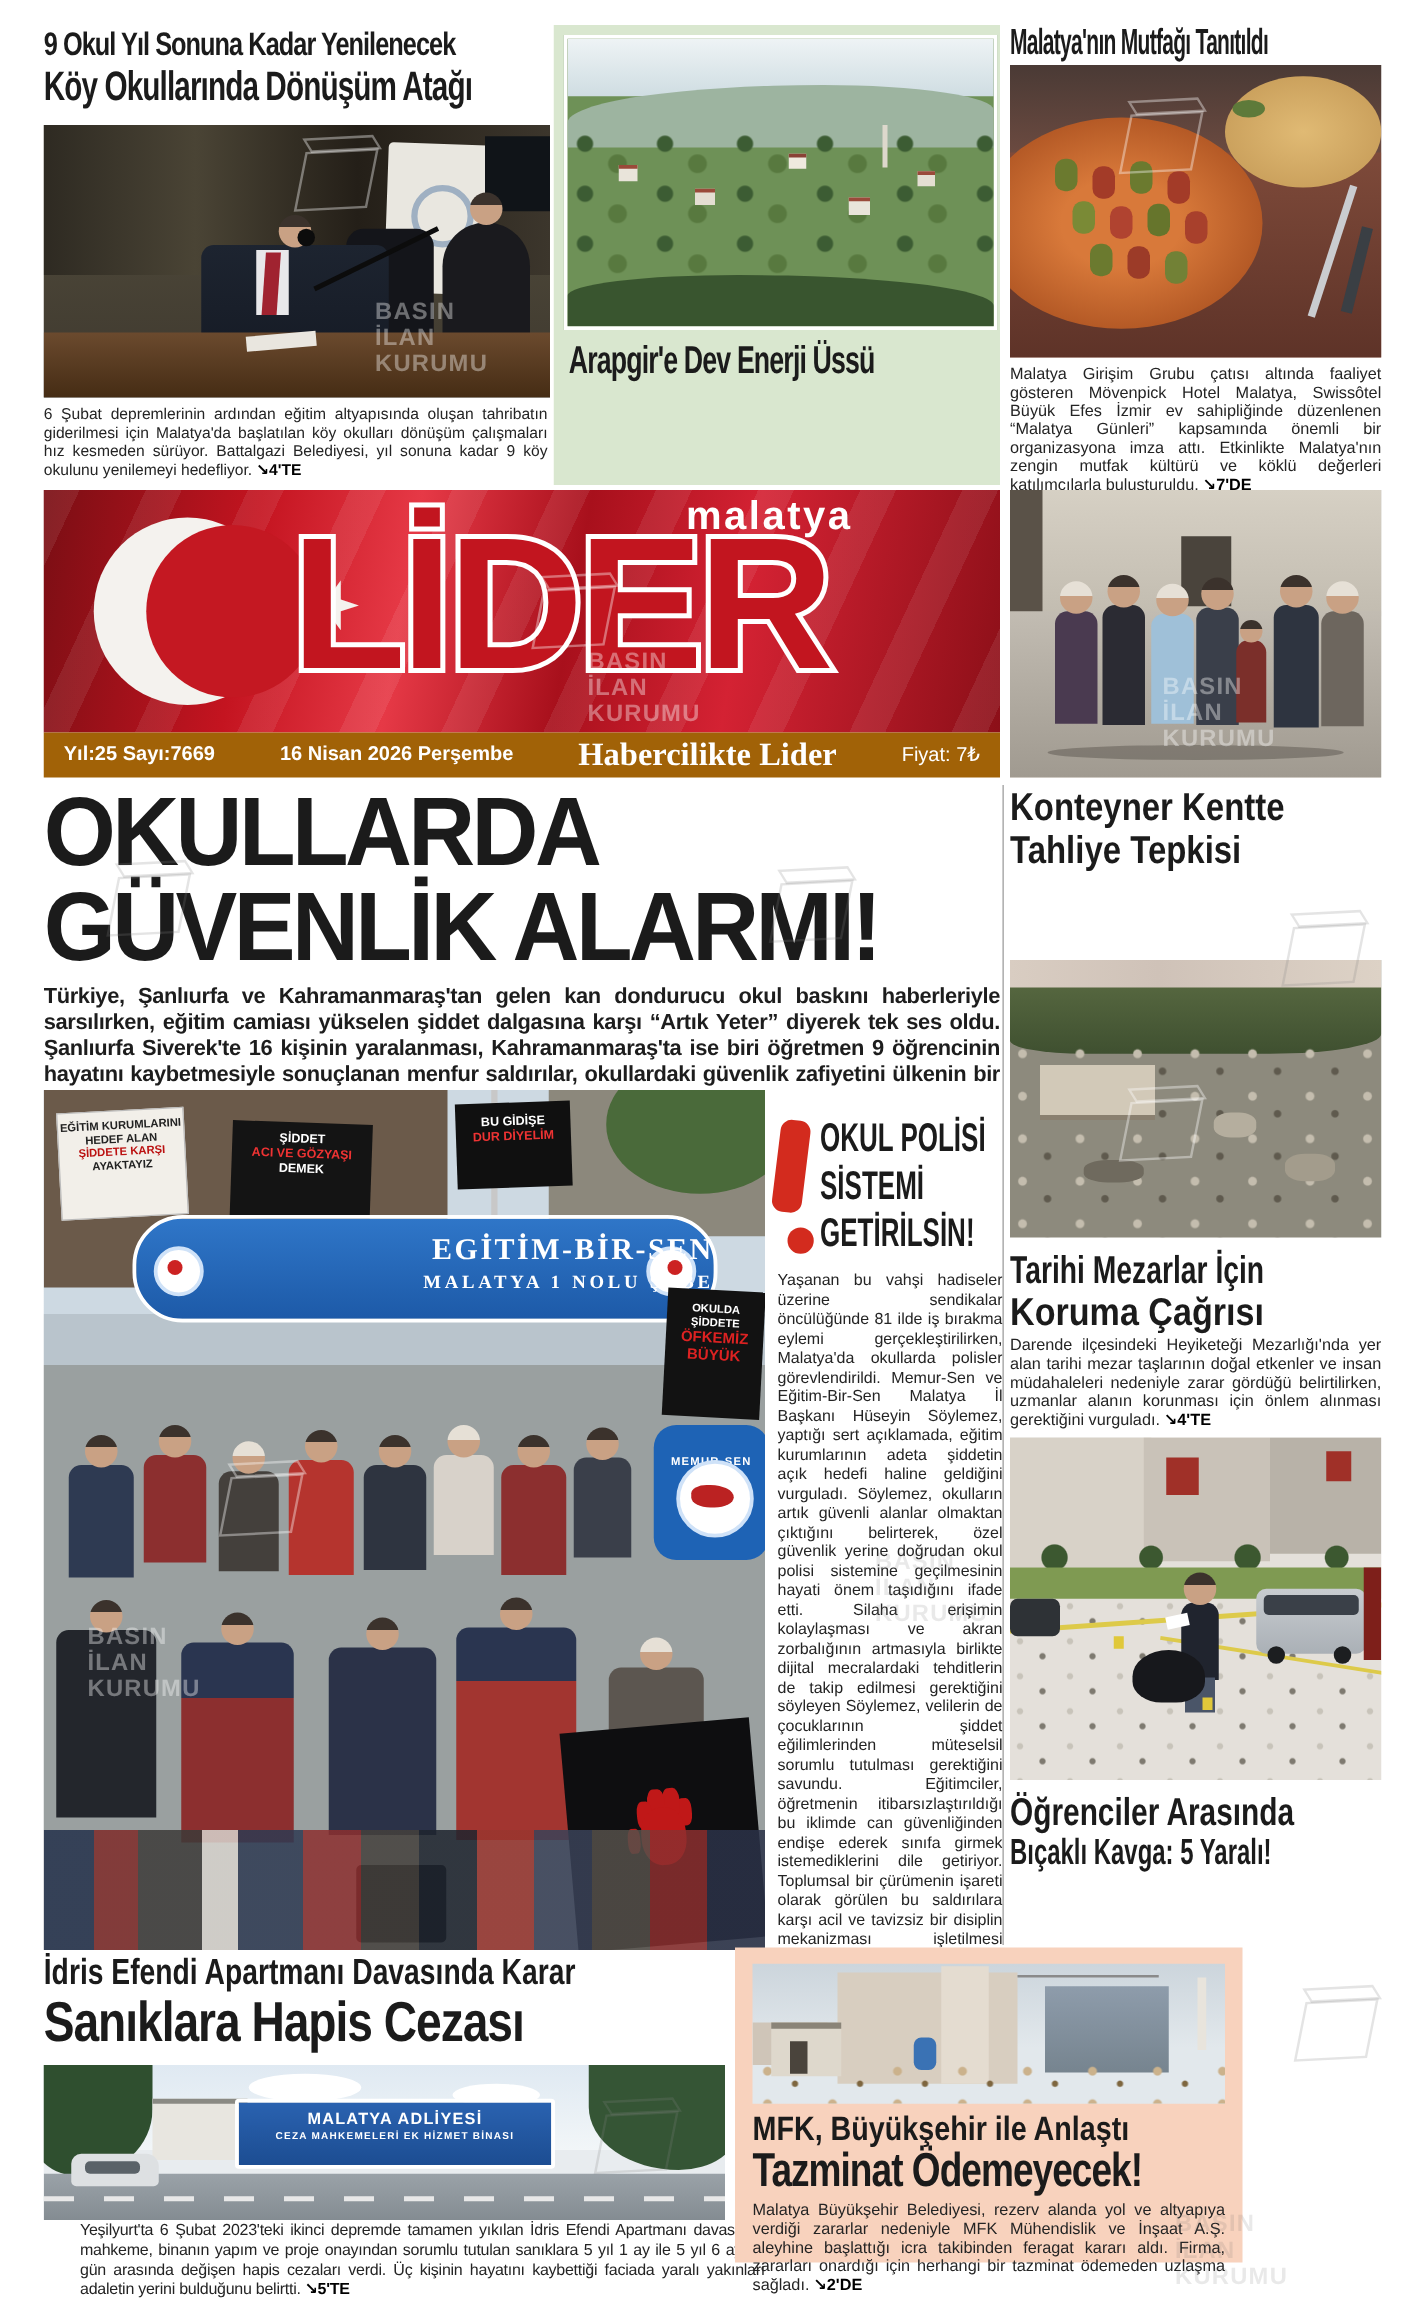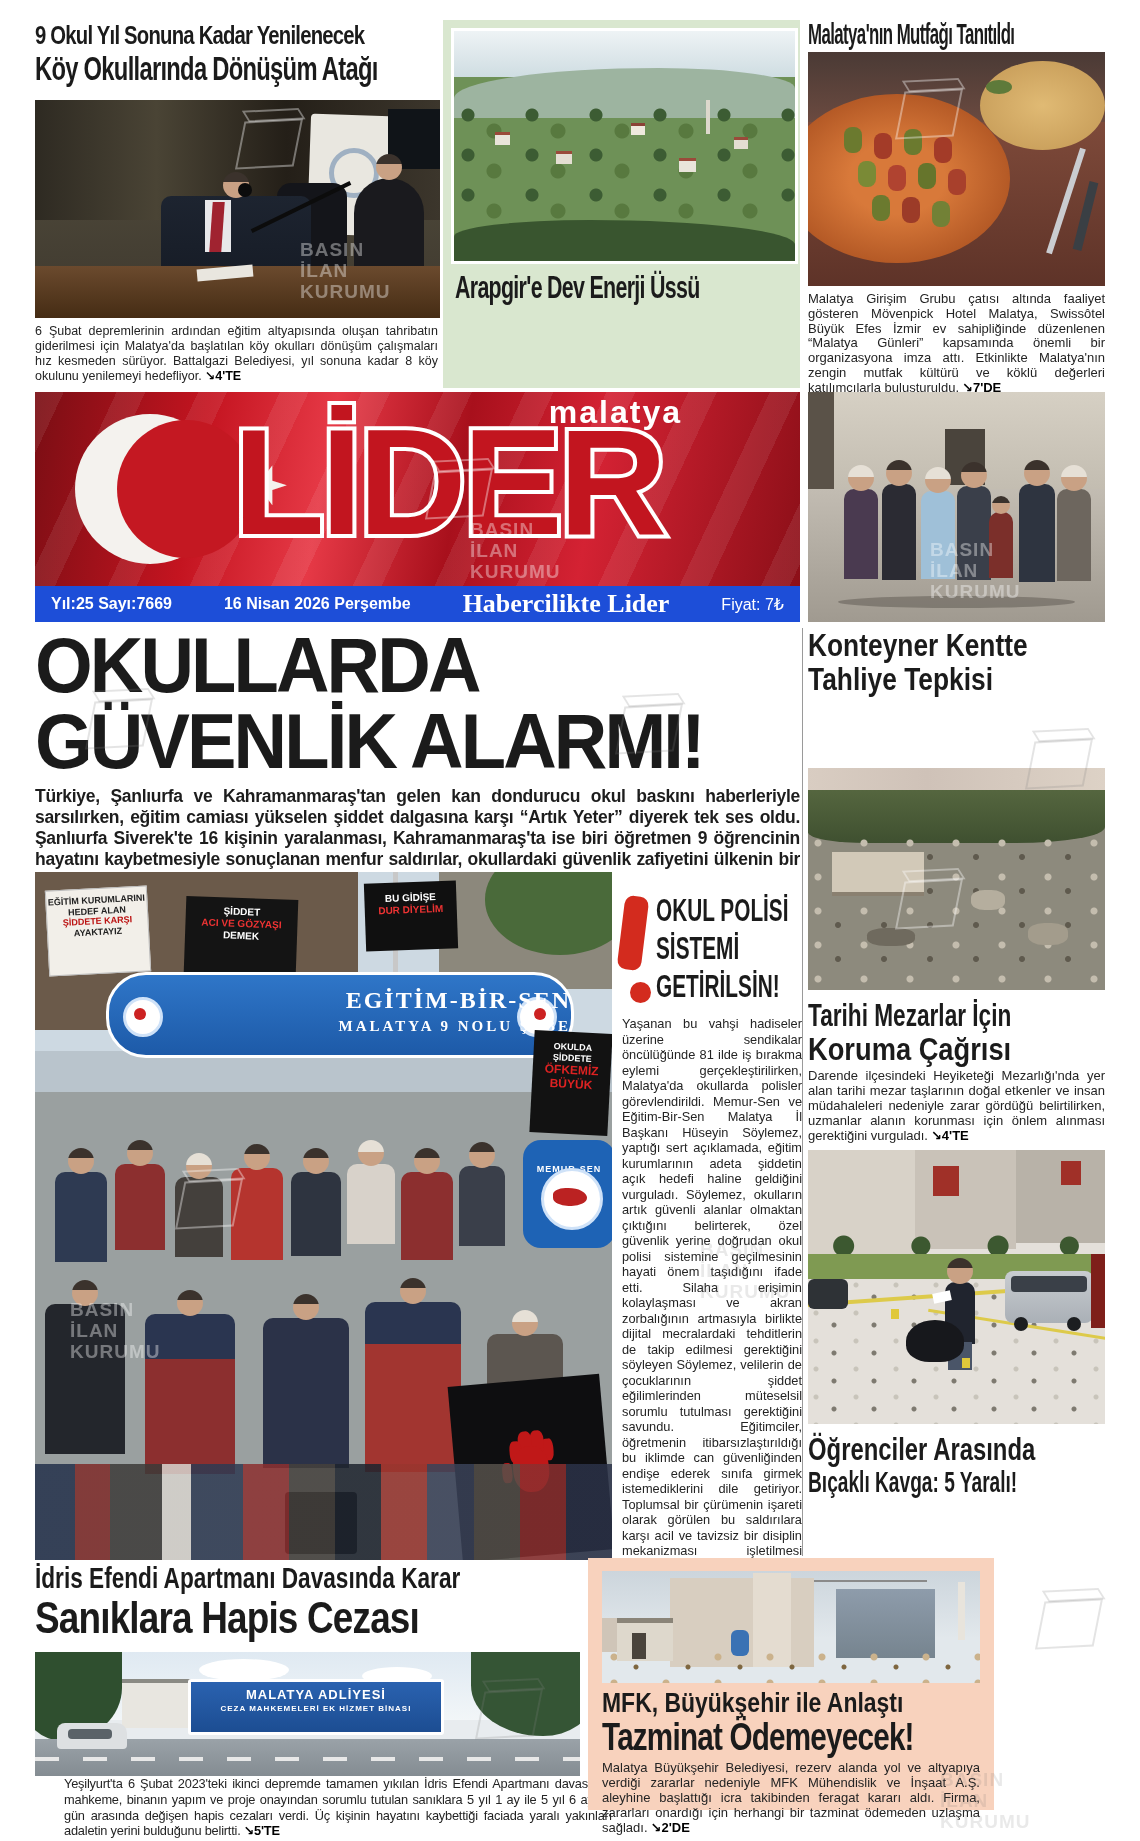--- a/index.html
+++ b/index.html
@@ -51,21 +51,21 @@
     <div class="pp" style="left:31%;top:44%;width:150px;height:100px;background:linear-gradient(#1d2430,#151a24);"></div>
     <div class="ph" style="left:42%;top:46%;width:26px;height:52px;background:#e8e8ea;"></div>
     <div class="ph" style="left:43.5%;top:47%;width:12px;height:50px;background:#a02330;transform:skewX(-4deg);"></div>
     <div class="pp" style="right:4%;top:36%;width:70px;height:92px;background:#1a1a1e;border-radius:40px 40px 0 0;"></div>
     <div class="ph" style="left:0;bottom:0;width:100%;height:24%;background:linear-gradient(#6b4a2e,#452c14);"></div>
     <div class="ph" style="left:40%;bottom:18%;width:56px;height:12px;background:#e9e6df;transform:rotate(-5deg);"></div>
     <div class="ph" style="left:52%;top:48%;width:110px;height:4px;background:#0c0c0c;transform:rotate(-26deg);"></div>
     <div class="ph" style="left:50%;top:38%;width:14px;height:14px;background:#0c0c0c;border-radius:50%;"></div>
   </div>
   <p class="a jt" style="left:35px;top:324px;width:403px;font-size:12.5px;line-height:15px;">
-     <span>6 Şubat depremlerinin ardından eğitim altyapısında oluşan tahribatın giderilmesi için Malatya'da başlatılan köy okulları dönüşüm çalışmaları hız kesmeden sürüyor. Battalgazi Belediyesi, yıl sonuna kadar 8 köy okulunu yenilemeyi hedefliyor.</span><b class="ref">↘4'TE</b>
+     <span>6 Şubat depremlerinin ardından eğitim altyapısında oluşan tahribatın giderilmesi için Malatya'da başlatılan köy okulları dönüşüm çalışmaları hız kesmeden sürüyor. Battalgazi Belediyesi, yıl sonuna kadar 9 köy okulunu yenilemeyi hedefliyor.</span><b class="ref">↘4'TE</b>
   </p>
 
   <div class="a" style="left:443px;top:20px;width:357px;height:368px;background:#d9e7cf;">
     <div class="photo" style="left:8px;top:8px;width:341px;height:230px;border:3px solid #fff;background:#6e9157;">
       <div class="ph" style="left:0;top:0;width:100%;height:20%;background:linear-gradient(#eef3f5,#cfdde2);"></div>
       <div class="ph" style="left:0;top:16%;width:100%;height:22%;background:#9db4a0;border-radius:60% 40% 0 0;"></div>
       <div class="ph" style="left:0;top:32%;width:100%;height:52%;background:linear-gradient(#6e9157,#4e7340);
            background-image:radial-gradient(circle at 14px 10px,#3c5c33 0 6px,transparent 7px),radial-gradient(circle at 40px 26px,#58793f 0 7px,transparent 8px);background-size:64px 40px;"></div>
       <div class="ph" style="left:12%;top:44%;width:15px;height:10px;background:#e9e4da;border-top:3px solid #9a4a3a;"></div>
       <div class="ph" style="left:30%;top:52%;width:16px;height:10px;background:#e4ded2;border-top:3px solid #9a4a3a;"></div>
@@ -97,21 +97,21 @@
        background:linear-gradient(100deg,#7a0e14 0%,#c41420 22%,#e63946 38%,#a8101c 55%,#d42233 72%,#8c0f18 100%);">
     <div class="ph" style="left:0;top:0;width:100%;height:100%;
          background:repeating-linear-gradient(115deg,rgba(255,255,255,.08) 0 26px,transparent 26px 74px);"></div>
     <div class="ph" style="left:40px;top:22px;width:150px;height:150px;border-radius:50%;background:#f4f2ee;"></div>
     <div class="ph" style="left:82px;top:28px;width:138px;height:138px;border-radius:50%;background:#c41822;"></div>
     <div class="ph" style="left:208px;top:62px;font-size:52px;color:#f4f2ee;transform:rotate(18deg);">★</div>
     <div class="ph" style="right:118px;top:2px;font-size:32px;font-weight:bold;color:#fff;letter-spacing:2px;">malatya</div>
     <div class="ph" style="left:198px;top:8px;font-size:150px;font-weight:bold;color:#c2151f;letter-spacing:-4px;line-height:1.1;
          -webkit-text-stroke:8px #ffffff;paint-order:stroke fill;">LİDER</div>
   </div>
-  <div class="a" style="left:35px;top:586px;width:765px;height:36px;background:#1d4ed8;display:flex;align-items:center;justify-content:space-between;padding:0 16px;box-sizing:border-box;">
+  <div class="a" style="left:35px;top:586px;width:765px;height:36px;background:#a16207;display:flex;align-items:center;justify-content:space-between;padding:0 16px;box-sizing:border-box;">
     <span style="color:#fff;font-weight:bold;font-size:16px;">Yıl:25 Sayı:7669</span>
     <span style="color:#fff;font-weight:bold;font-size:16px;">16 Nisan 2026 Perşembe</span>
     <span style="color:#fff;font-weight:bold;font-size:26px;font-family:'Liberation Serif','DejaVu Serif',serif;">Habercilikte Lider</span>
     <span style="color:#fff;font-weight:normal;font-size:16px;">Fiyat: 7₺</span>
   </div>
 
   <div class="photo" style="left:808px;top:392px;width:297px;height:230px;background:#b9b2a6;">
     <div class="ph grid-win" style="left:0;top:0;width:100%;height:44%;background:linear-gradient(#d6d0c4,#c2bcb0);"></div>
     <div class="ph" style="left:46%;top:16%;width:40px;height:56px;background:#4a443c;"></div>
     <div class="ph" style="left:0;top:0;width:26px;height:80%;background:#5a5248;"></div>
@@ -155,21 +155,21 @@
     </p>
 
     <div class="ph" style="left:71px;top:100px;width:462px;height:80px;border-radius:40px;border:3px solid #fff;
          background:linear-gradient(#2f76c8,#1d5aa8);text-align:right;color:#fff;font-family:Liberation Serif, serif;">
       <div class="ph" style="left:14px;top:22px;width:34px;height:34px;border-radius:50%;background:#fff;border:3px solid #cfe2f8;"></div>
       <div class="ph" style="left:25px;top:33px;width:12px;height:12px;border-radius:50%;background:#c22;"></div>
       <div class="ph" style="right:14px;top:22px;width:34px;height:34px;border-radius:50%;background:#fff;border:3px solid #cfe2f8;"></div>
       <div class="ph" style="right:25px;top:33px;width:12px;height:12px;border-radius:50%;background:#c22;"></div>
       <div style="position:absolute;left:0;top:12px;width:100%;">
         <span class="ln" style="font-weight:bold;font-size:24px;letter-spacing:2px;">EGİTİM-BİR-SEN</span>
-        <span class="ln" style="font-weight:bold;font-size:15px;letter-spacing:3px;margin-top:4px;">MALATYA 9 NOLU ŞUBE</span>
+        <span class="ln" style="font-weight:bold;font-size:15px;letter-spacing:3px;margin-top:4px;">MALATYA 1 NOLU ŞUBE</span>
       </div>
     </div>
 
     <p class="sign" style="left:497px;top:160px;width:78px;height:92px;background:#121212;color:#fff;font-size:9px;padding-top:10px;transform:rotate(3deg);">
       <span class="ln">OKULDA ŞİDDETE</span>
       <span class="ln" style="color:#d22;font-size:12px;">ÖFKEMİZ</span>
       <span class="ln" style="color:#d22;font-size:12px;">BÜYÜK</span>
     </p>
 
     <div class="pp" style="left:20px;top:300px;width:52px;height:90px;background:#2e3a52;"></div>

